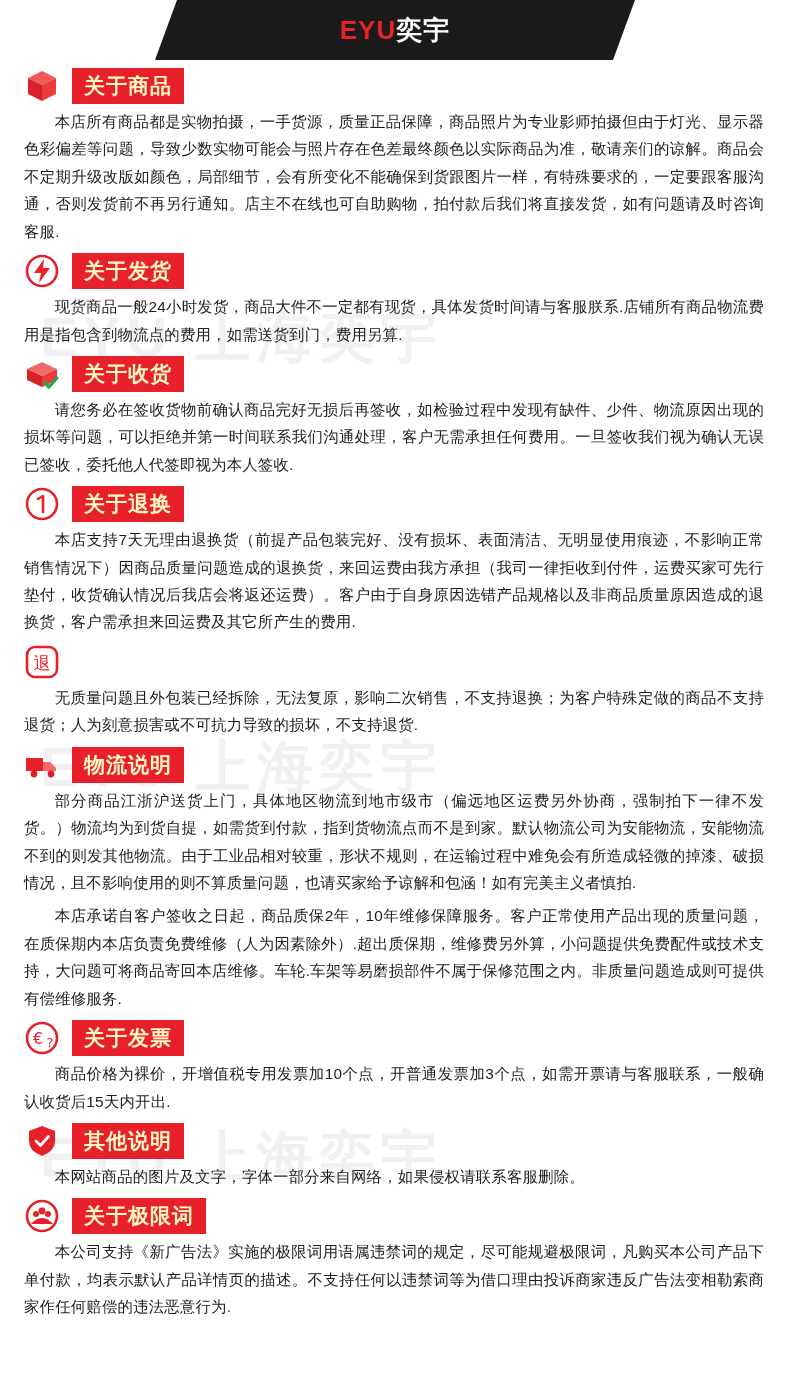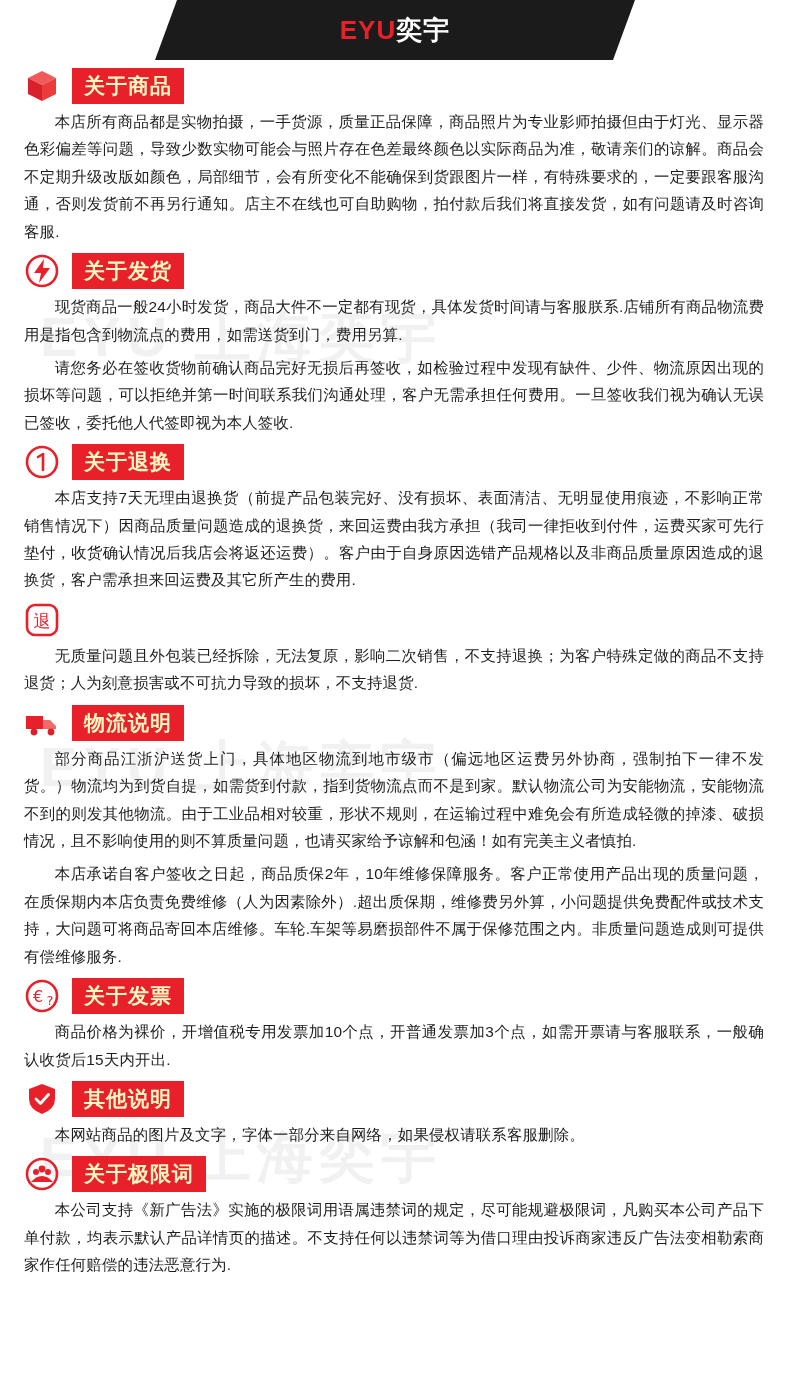--- a/index.html
+++ b/index.html
@@ -149,20 +149,31 @@
           <circle cx="19" cy="19" r="15" fill="none" stroke="#e8202a" stroke-width="2.6"></circle>
           <polygon points="21,7 11,21 18,21 16,31 27,16 20,16" fill="#e8202a"></polygon>
         </svg>
       </span>
       <span class="sec-title">关于发货</span>
     </div>
     <div class="sec-body">现货商品一般24小时发货，商品大件不一定都有现货，具体发货时间请与客服朕系.店铺所有商品物流费用是指包含到物流点的费用，如需送货到门，费用另算.</div>
   </div>
 
   <div class="section">
+    <div class="sec-head">
+      <span class="sec-icon">
+        <svg width="38" height="38" viewBox="0 0 38 38">
+          <polygon points="4,14 19,7 34,14 19,21" fill="#f06a6a"></polygon>
+          <polygon points="4,14 19,21 19,32 4,25" fill="#d8212b"></polygon>
+          <polygon points="34,14 19,21 19,32 34,25" fill="#ec3b3b"></polygon>
+          <path d="M22 28 l4 4 l8 -9" fill="none" stroke="#23a84a" stroke-width="3.2" stroke-linecap="round" stroke-linejoin="round"></path>
+        </svg>
+      </span>
+      <span class="sec-title">关于收货</span>
+    </div>
     <div class="sec-body">请您务必在签收货物前确认商品完好无损后再签收，如检验过程中发现有缺件、少件、物流原因出现的损坏等问题，可以拒绝并第一时间联系我们沟通处理，客户无需承担任何费用。一旦签收我们视为确认无误已签收，委托他人代签即视为本人签收.</div>
   </div>
 
   <div class="section">
     <div class="sec-head">
       <span class="sec-icon">
         <svg width="38" height="38" viewBox="0 0 38 38">
           <circle cx="19" cy="19" r="15" fill="none" stroke="#e8202a" stroke-width="2.6"></circle>
           <path d="M15 14 l5 -3 v16" fill="none" stroke="#e8202a" stroke-width="2.6" stroke-linecap="round" stroke-linejoin="round"></path>
         </svg>

